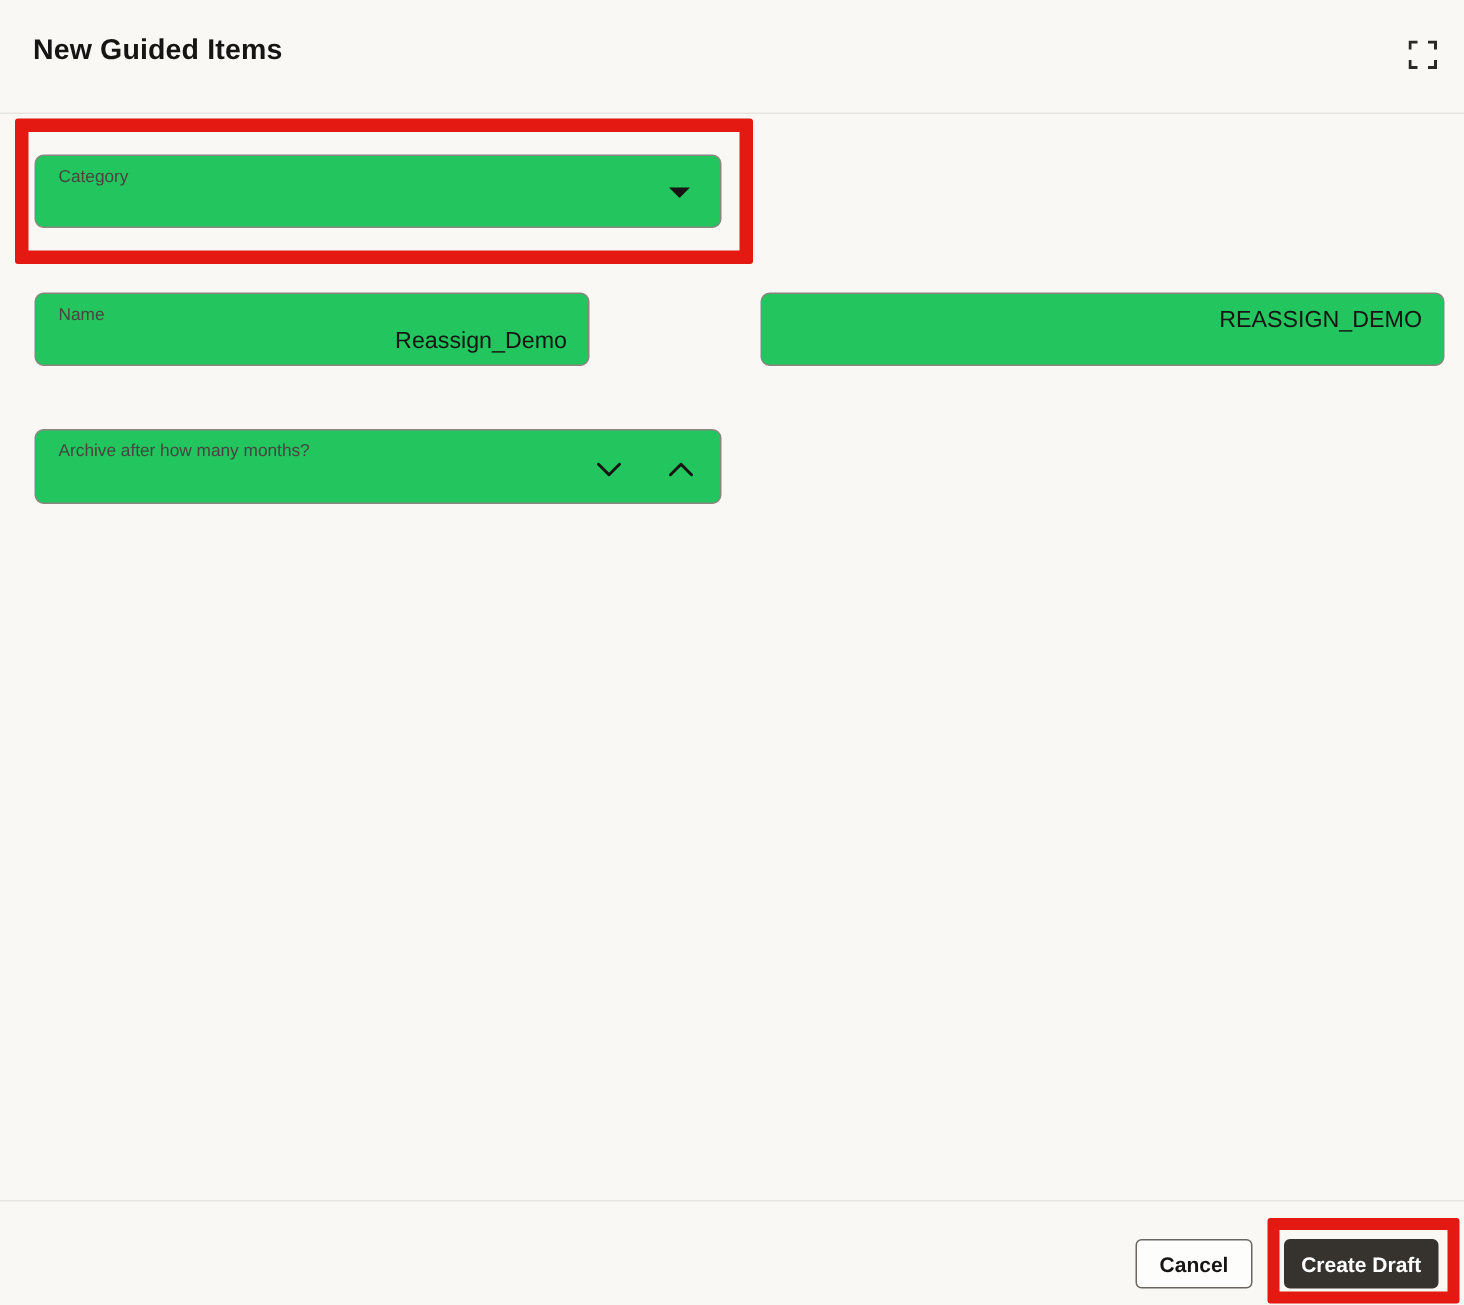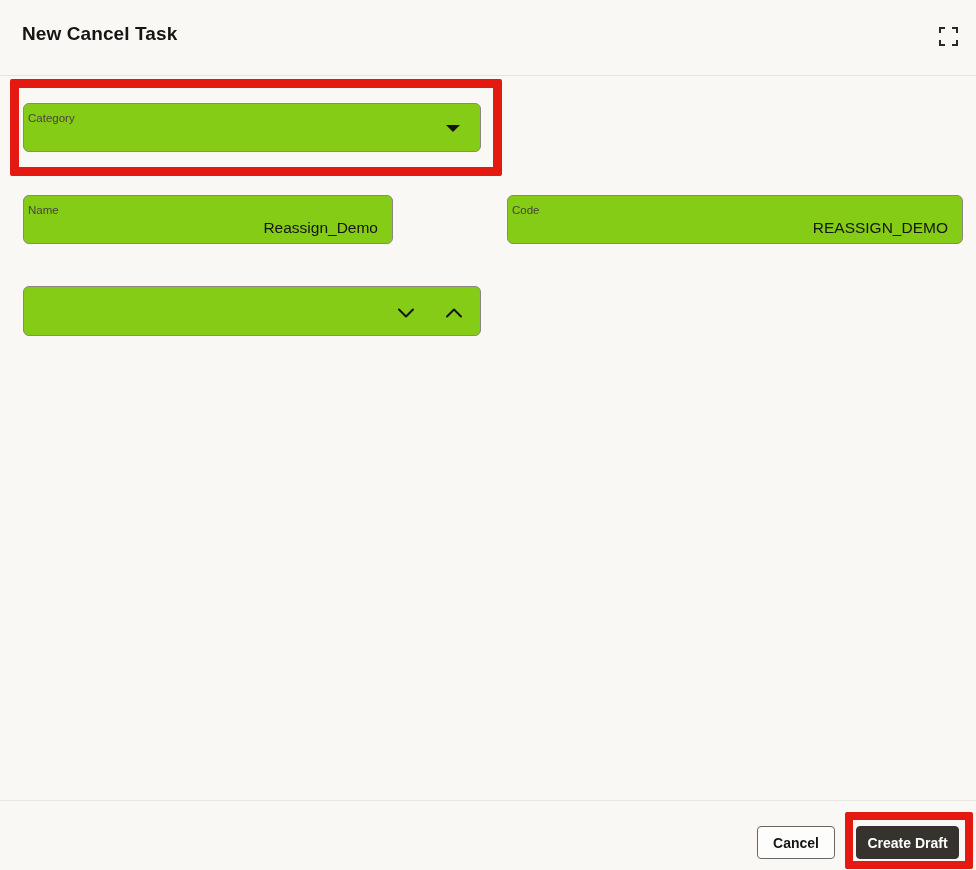--- a/index.html
+++ b/index.html
@@ -44,24 +44,24 @@
     border-radius: 2px;
     pointer-events: none;
     z-index: 5;
   }
   .annot.category-annot { left: 10px; top: 79px; width: 492px; height: 97px; }
   .annot.create-annot   { left: 845px; top: 812px; width: 128px; height: 57px; border-width: 8px; }
 
   
   .field {
     position: absolute;
-    background: #84cc16;
+    background: #22c55e;
     border: 1px solid #8b8680;
     border-radius: 6px;
-    padding: 7px 14px 0 4px;
+    padding: 7px 14px 0 15px;
     cursor: text;
   }
   .field .field-label {
     display: block;
     font-size: 11.5px;
     line-height: 14px;
     color: #49443f;
   }
   .field .field-value {
     display: block;
@@ -138,21 +138,21 @@
     left: 856px;
     width: 103px;
     background: #36322e;
     border: 1px solid #36322e;
     color: #ffffff;
   }
 </style>
 </head>
 <body>
 
-<h1 class="page-title">New Cancel Task</h1>
+<h1 class="page-title">New Guided Items</h1>
 
 <button class="expand-btn" title="">
   <span style="display:flex;">
     <svg width="19" height="19" viewBox="0 0 19 19" fill="none" stroke="#2b2825" stroke-width="2">
       <path d="M1 6 V1 H6"></path>
       <path d="M13 1 H18 V6"></path>
       <path d="M18 13 V18 H13"></path>
       <path d="M6 18 H1 V13"></path>
     </svg>
   </span>
@@ -166,25 +166,25 @@
   <span class="field-label">Category</span>
   <span class="dropdown-arrow"></span>
 </div>
 
 <label class="field field-name">
   <span class="field-label">Name</span>
   <input class="field-value" type="text" value="Reassign_Demo" style="">
 </label>
 
 <label class="field field-code">
-  <span class="field-label">Code</span>
   <input class="field-value" type="text" value="REASSIGN_DEMO" style="">
 </label>
 
 <label class="field field-archive">
+  <span class="field-label">Archive after how many months?</span>
   <button class="stepper-btn stepper-down" type="button">
     <span style="display:flex;">
       <svg width="16" height="10" viewBox="0 0 16 10" fill="none" stroke="#161513" stroke-width="2" stroke-linecap="round" stroke-linejoin="round">
         <path d="M1 1.5 L8 8.5 L15 1.5"></path>
       </svg>
     </span>
   </button>
   <button class="stepper-btn stepper-up" type="button">
     <span style="display:flex;">
       <svg width="16" height="10" viewBox="0 0 16 10" fill="none" stroke="#161513" stroke-width="2" stroke-linecap="round" stroke-linejoin="round">

